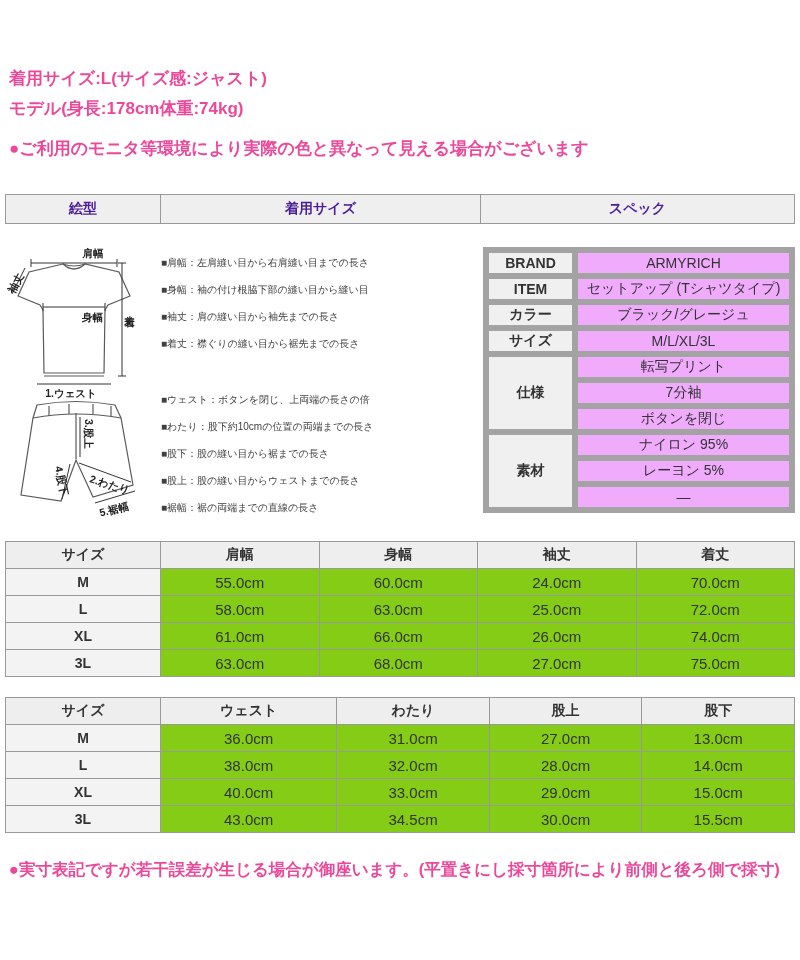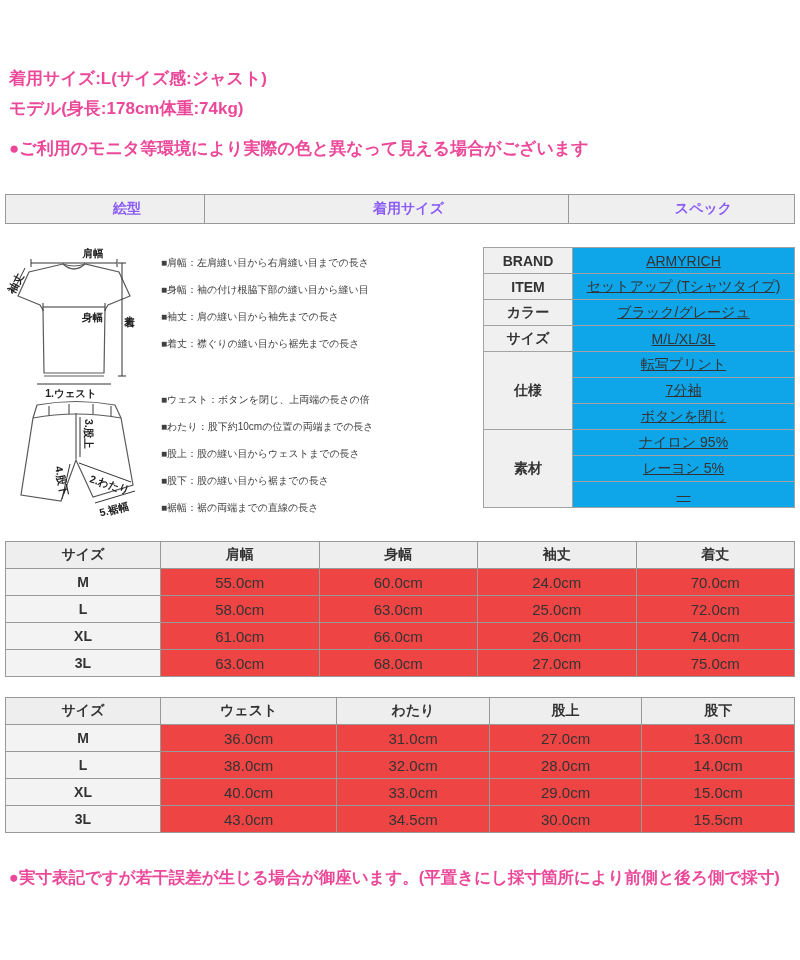--- a/index.html
+++ b/index.html
@@ -18,60 +18,60 @@
   }
   .monitor-note { margin-top: 10px; }
 
   
   .head-bar {
     display: flex; margin-top: 30px; height: 30px;
     border: 1px solid #999; background: #efefef;
   }
   .hb-cell {
     display: flex; align-items: center; justify-content: center;
-    font-weight: bold; font-size: 14px; color: #8b5cf6;
-    border-right: 1px solid #999; height: 100%; margin-left: 44px;
+    font-weight: bold; font-size: 14px; color: #4c1d95;
+    border-right: 1px solid #999; height: 100%;
   }
   .hb-c1 { width: 155px; }
   .hb-c2 { width: 320px; }
   .hb-c3 { flex: 1; border-right: none; }
 
   
   .content-row { display: flex; margin-top: 23px; height: 278px; }
   .col-illus { width: 156px; }
   .col-meas  { width: 322px; padding-top: 2px; }
   .col-spec  { flex: 1; }
 
   .meas-line {
     font-size: 10px; line-height: 27px; height: 27px;
     white-space: nowrap; color: #404040;
   }
   .meas-group-pants { margin-top: 29px; }
 
   .spec-table { width: 100%; border-collapse: collapse; font-size: 14px; border: 1px solid #888; }
   .spec-table th, .spec-table td {
-    border: 1px solid #a3a3a3; height: 26px; text-align: center; padding: 0 3px;
+    border: 6px solid #a3a3a3; height: 26px; text-align: center; padding: 0 3px;
   }
   .spec-table th { background: #f0f0f0; width: 89px; font-weight: bold; }
-  .spec-table td { background: #0ea5e9; color: #333; text-decoration: underline; }
+  .spec-table td { background: #f0abfc; color: #333; }
 
   
   .size-table {
     width: 100%; border-collapse: collapse; text-align: center;
     font-size: 15px; border: 1px solid #888;
   }
   .size-table th, .size-table td { border: 1px solid #999; height: 27px; }
   .size-table thead th { background: #eeeeee; font-weight: bold; font-size: 14px; }
   .size-table tbody th { background: #f3f3f3; font-weight: bold; font-size: 14px; }
-  .size-table td { background: #ef4444; }
+  .size-table td { background: #84cc16; }
   .size-table .col-size { width: 155px; }
   .t1 { margin-top: 16px; }
   .t2 { margin-top: 20px; }
 
-  .accuracy-note { margin-top: 29px; font-size: 16.5px; }
+  .accuracy-note { margin-top: 21px; font-size: 16.5px; }
 
   
   .diagram-svg { display: block; }
   .diagram-svg path, .diagram-svg line { fill: none; stroke: #5a5a5a; stroke-width: 1.2; }
   .diagram-svg .mline { stroke: #333; stroke-width: 1; }
   .diagram-svg text {
     font-family: "Liberation Sans", "DejaVu Sans", sans-serif;
     font-size: 10.5px; font-weight: bold; fill: #222; stroke: none;
   }
   .vtext { writing-mode: vertical-rl; }
@@ -146,22 +146,22 @@
     <div class="col-meas">
       <div>
         <div class="meas-line">■肩幅：左肩縫い目から右肩縫い目までの長さ</div>
         <div class="meas-line">■身幅：袖の付け根脇下部の縫い目から縫い目</div>
         <div class="meas-line">■袖丈：肩の縫い目から袖先までの長さ</div>
         <div class="meas-line">■着丈：襟ぐりの縫い目から裾先までの長さ</div>
       </div>
       <div class="meas-group-pants">
         <div class="meas-line">■ウェスト：ボタンを閉じ、上両端の長さの倍</div>
         <div class="meas-line">■わたり：股下約10cmの位置の両端までの長さ</div>
+        <div class="meas-line">■股下：股の縫い目から裾までの長さ</div>
         <div class="meas-line">■股上：股の縫い目からウェストまでの長さ</div>
-        <div class="meas-line">■股下：股の縫い目から裾までの長さ</div>
         <div class="meas-line">■裾幅：裾の両端までの直線の長さ</div>
       </div>
     </div>
 
     <div class="col-spec">
       <table class="spec-table">
         <tbody>
           <tr>
             <th>BRAND</th>
             <td>ARMYRICH</td>

